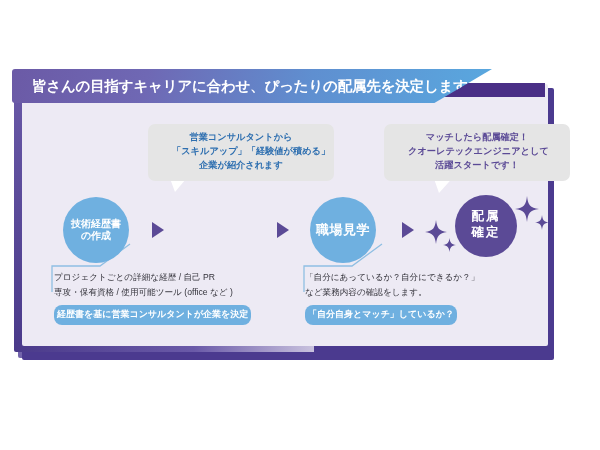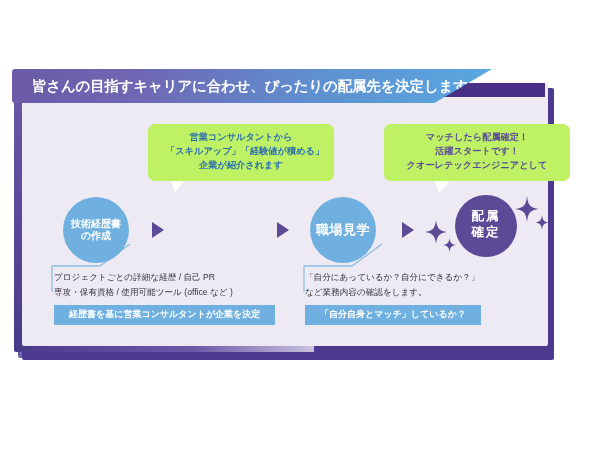--- a/index.html
+++ b/index.html
@@ -64,24 +64,24 @@
     font-size:14.5px;
     font-weight:bold;
     letter-spacing:-0.2px;
     margin-left:20px;
     white-space:nowrap;
   }
 
   
   .bubble{
     position:absolute;
-    background:#bef264;
+    background:#e5e5e5;
     border-radius:7px;
     text-align:center;
-    padding:7px 18px 8px;
+    padding:7px 24px 8px;
     box-sizing:border-box;
   }
   .bubble div{
     font-size:9.2px;
     font-weight:bold;
     line-height:1.52;
     white-space:nowrap;
   }
   .bubble-left{left:148px;top:124px;width:186px;}
   .bubble-left div{color:#2e6fb0;}
@@ -145,22 +145,22 @@
     line-height:1.72;
     white-space:nowrap;
   }
   .hl{
     display:inline-block;
     margin-top:5px;
     background:#6fb0e0;
     color:#ffffff;
     font-size:9px;
     font-weight:bold;
-    padding:3px 15px 4px;
-    border-radius:0;
+    padding:3px 3px 4px;
+    border-radius:8px;
     white-space:nowrap;
   }
   .tb-left{left:54px;top:270px;}
   .tb-right{left:305px;top:270px;}
 </style>
 </head>
 <body>
 
 <div id="stage">
 
@@ -185,22 +185,22 @@
   <div class="tail tail-left"></div>
   <div class="tail tail-right"></div>
 
   <div class="bubble bubble-left">
     <div>営業コンサルタントから</div>
     <div>「スキルアップ」「経験値が積める」</div>
     <div>企業が紹介されます</div>
   </div>
   <div class="bubble bubble-right">
     <div>マッチしたら配属確定！</div>
+    <div>クオーレテックエンジニアとして</div>
     <div>活躍スタートです！</div>
-    <div>クオーレテックエンジニアとして</div>
   </div>
 
   <div class="circle c-blue c1">
     <span>
       <span>技術経歴書</span><br>
       <span>の作成</span>
     </span>
   </div>
   <div class="arrow a1"></div>
 

